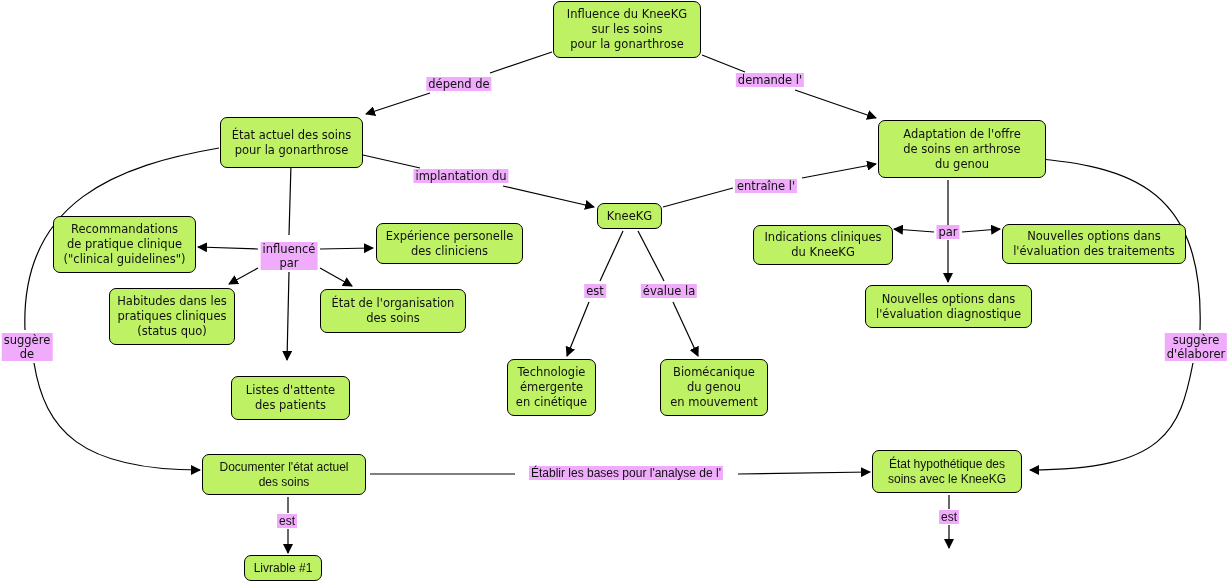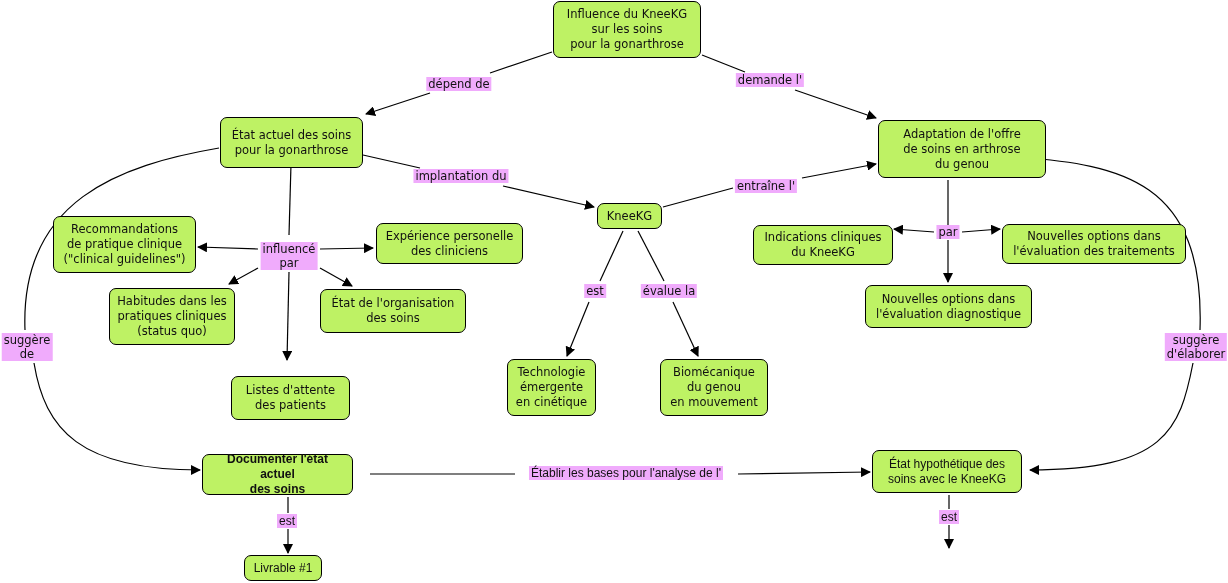--- a/index.html
+++ b/index.html
@@ -96,21 +96,21 @@
 en cinétique</div>
 <div class="node" style="left:660px;top:359px;width:108px;height:57px;">Biomécanique
 du genou
 en mouvement</div>
 <div class="node" style="left:753px;top:225px;width:140px;height:40px;">Indications cliniques
 du KneeKG</div>
 <div class="node" style="left:1002px;top:224px;width:184px;height:40px;">Nouvelles options dans
 l'évaluation des traitements</div>
 <div class="node" style="left:865px;top:285px;width:167px;height:43px;">Nouvelles options dans
 l'évaluation diagnostique</div>
-<div class="node narrow" style="left:202px;top:454px;width:151px;height:41px;font-weight:bold;">Documenter l'état actuel
+<div class="node narrow" style="left:202px;top:454px;width:164px;height:41px;">Documenter l'état actuel
 des soins</div>
 <div class="node narrow" style="left:872px;top:450px;width:150px;height:43px;">État hypothétique des
 soins avec le KneeKG</div>
 <div class="node narrow" style="left:244px;top:555px;width:78px;height:26px;">Livrable #1</div>
 <div class="node narrow" style="left:908px;top:550px;width:86px;height:26px;margin-top:40px;">Livrable #2</div>
 
 <div class="lbl" style="left:459px;top:84px;">dépend de</div>
 <div class="lbl" style="left:770px;top:80px;">demande l'</div>
 <div class="lbl" style="left:461px;top:176px;">implantation du</div>
 <div class="lbl" style="left:766px;top:186px;">entraîne l'</div>

